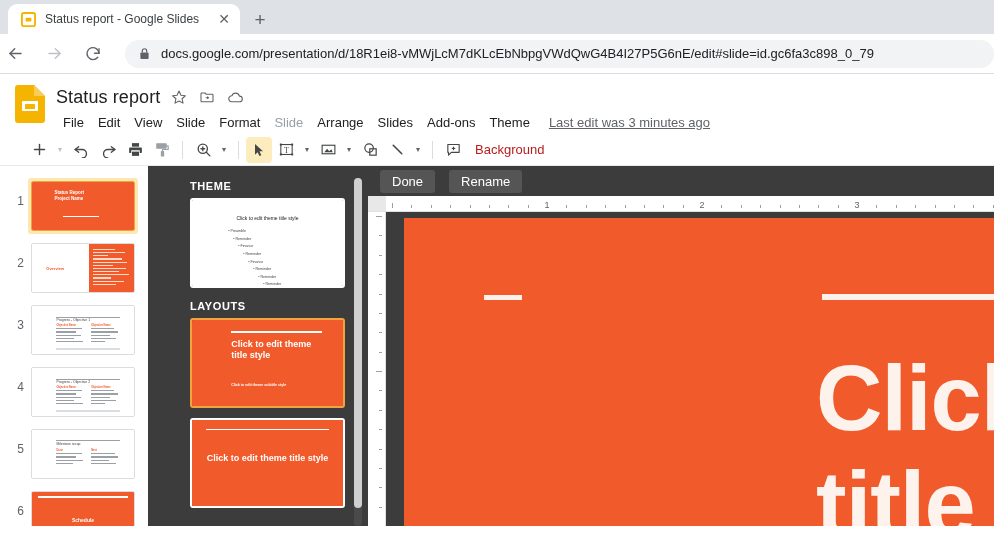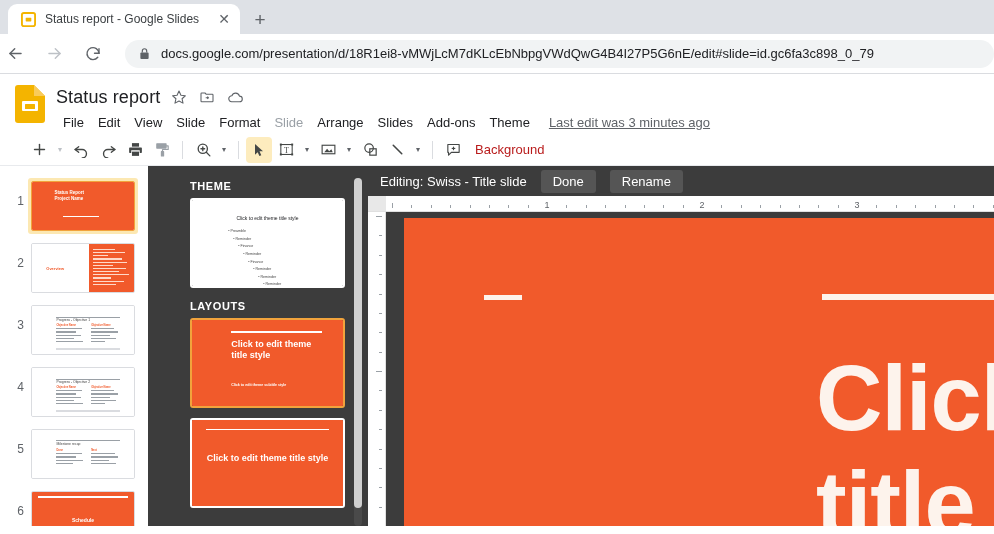--- a/index.html
+++ b/index.html
@@ -829,21 +829,20 @@
         </div>
       </div>
     </div>
     <div class="theme-scrollbar">
       <div class="theme-scroll-thumb"></div>
     </div>
   </div>
 
   <div class="edit-region">
     <div class="edit-bar">
-      <span class="edit-label">Editing: Swiss - Title slide</span>
       <span class="edit-done">Done</span>
       <span class="edit-rename">Rename</span>
     </div>
 
     <div class="ruler-h">
       <div class="corner"></div>
       <div class="track" id="htrack">
           <div class="rtick major" style="left: 6px;"></div>
           <div class="rtick minor" style="left: 25.375px;"></div>
           <div class="rtick minor" style="left: 44.75px;"></div>

